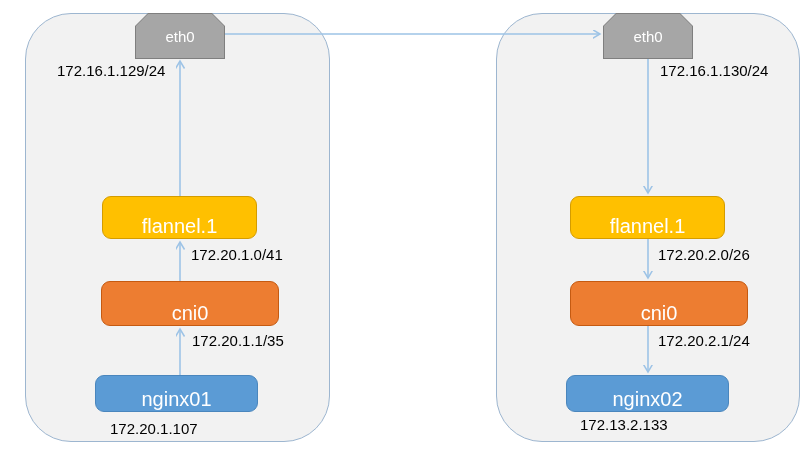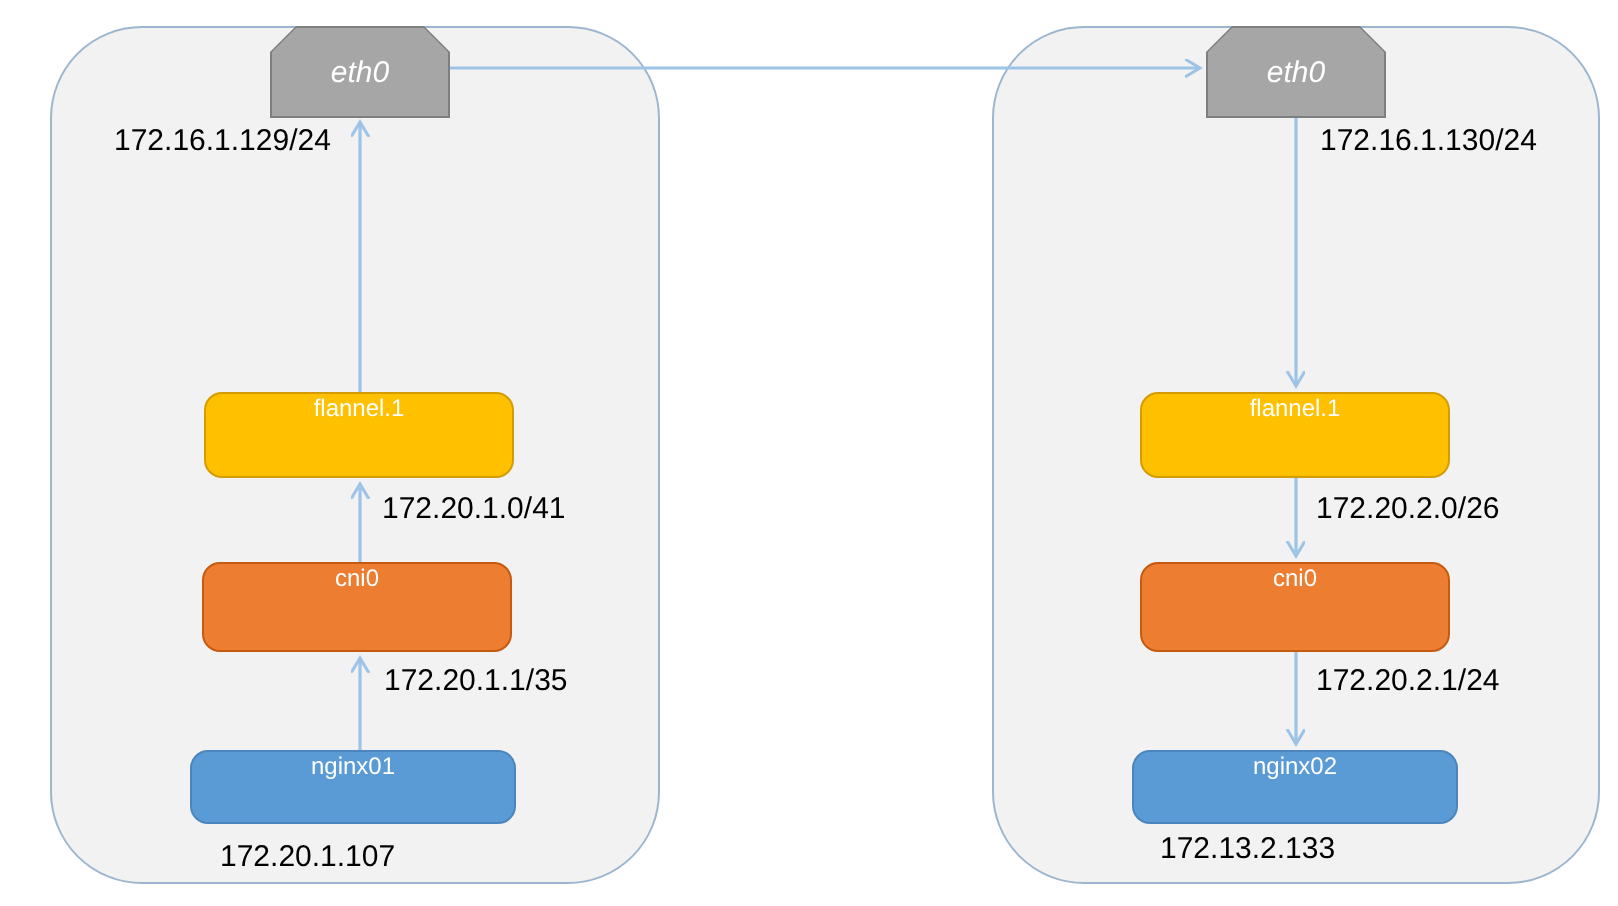--- a/index.html
+++ b/index.html
@@ -24,33 +24,33 @@
   .eth{
     position:absolute;top:13px;width:90px;height:46px;z-index:10;
     background:var(--eth-border,#7f7f7f);
     clip-path:polygon(13px 0, calc(100% - 13px) 0, 100% 13px, 100% 100%, 0 100%, 0 13px);
   }
   .eth .eth-inner{
     position:absolute;inset:1px;
     background:var(--eth-fill,#a6a6a6);
     clip-path:polygon(12px 0, calc(100% - 12px) 0, 100% 12px, 100% 100%, 0 100%, 0 12px);
     display:flex;align-items:center;justify-content:center;
-    color:var(--box-text,#ffffff);font-size:15px;font-style:italic;
+    color:var(--box-text,#ffffff);font-size:15px;
   }
   #eth1{left:135px;}
   #eth2{left:603px;}
 
   .box{
     position:absolute;z-index:10;box-sizing:border-box;
     border-radius:9px;
-    display:flex;align-items:flex-start;justify-content:center;
-    color:var(--box-text,#ffffff);font-size:12px;
+    display:flex;align-items:flex-end;justify-content:center;
+    color:var(--box-text,#ffffff);font-size:20px;
   }
   .flannel{background:var(--flannel-fill,#ffc000);border:1px solid var(--flannel-border,#d49c00);top:196px;height:43px;width:155px;}
-  .cni{background:var(--cni-fill,#ed7d31);border:1px solid var(--cni-border,#c55a11);top:281px;height:45px;width:155px;}
+  .cni{background:var(--cni-fill,#ed7d31);border:1px solid var(--cni-border,#c55a11);top:281px;height:45px;width:178px;}
   .nginx{background:var(--nginx-fill,#5b9bd5);border:1px solid var(--nginx-border,#4a86bd);top:375px;height:37px;width:163px;}
   #flannel1{left:102px;} #cni1{left:101px;} #nginx1{left:95px;}
   #flannel2{left:570px;} #cni2{left:570px;} #nginx2{left:566px;}
 
   .ip-label{
     position:absolute;z-index:20;
     color:var(--label-text,#000000);
     font-size:15px;line-height:18px;white-space:nowrap;
   }
   #ip-eth-1{left:57px;top:62px;}

